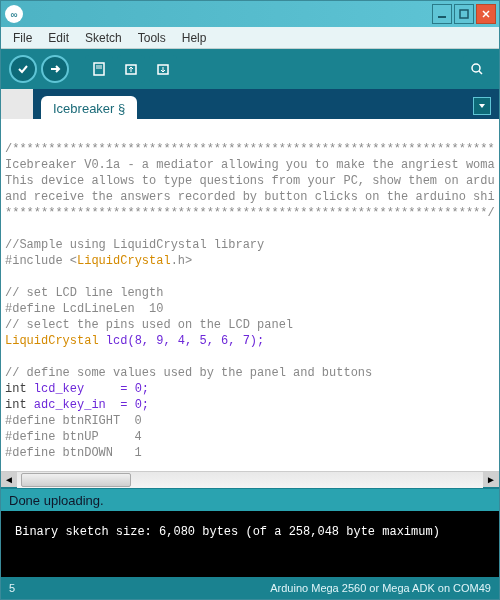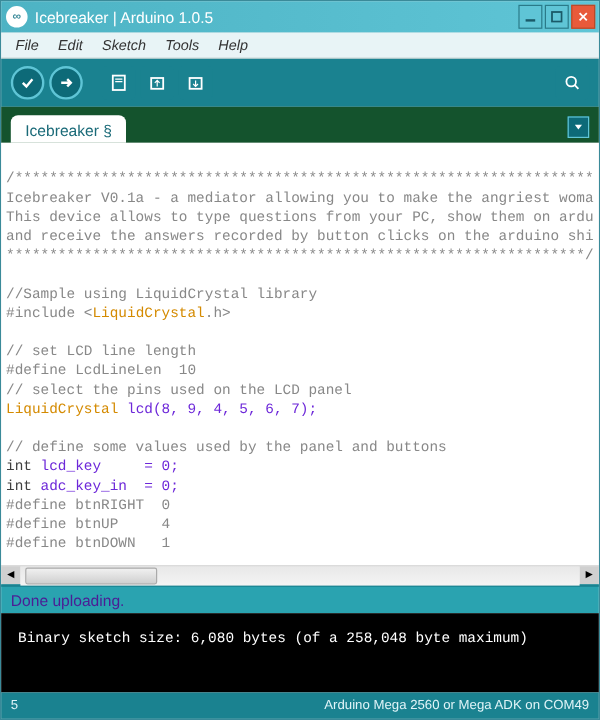--- a/index.html
+++ b/index.html
@@ -3,55 +3,54 @@
 <meta charset="utf-8">
 <style>
   * { box-sizing: border-box; margin: 0; padding: 0; }
   body { font-family: Arial, sans-serif; font-size: 12px; background: #e8e8e8; width: 500px; height: 600px; overflow: hidden; }
   .window { width: 500px; height: 600px; border: 1px solid #3a8a99; display: flex; flex-direction: column; }
   .titlebar { background: linear-gradient(to right, #4db3c4, #5fc5d6); height: 26px; display: flex; align-items: center; padding: 0 4px; color: #fff; font-size: 13px; position: relative; }
   .titlebar .logo { width: 18px; height: 18px; border-radius: 50%; background: #fff; display: flex; align-items: center; justify-content: center; margin-right: 6px; color: #3a8a99; font-size: 10px; font-weight: bold; }
   .titlebar .wincontrols { position: absolute; right: 3px; top: 3px; display: flex; gap: 2px; }
   .winbtn { width: 20px; height: 20px; border: 1px solid #2a7a89; background: #5fc5d6; display: flex; align-items: center; justify-content: center; font-size: 12px; cursor: pointer; color: #1a5a69; }
   .winbtn.close { background: #e85a3a; color: #fff; border-color: #b84a2a; }
-  .menubar { background: #e8f4f6; height: 22px; display: flex; align-items: center; padding: 0 6px; gap: 4px; border-bottom: 1px solid #c0d0d0; font-style: italic; }
+  .menubar { background: #e8f4f6; height: 22px; display: flex; align-items: center; padding: 0 6px; gap: 4px; border-bottom: 1px solid #c0d0d0; }
   .menuitem { padding: 2px 6px; cursor: pointer; color: #333; }
   .toolbar { background: #1a8290; height: 40px; display: flex; align-items: center; padding: 0 8px; gap: 4px; }
   .toolbtn { width: 28px; height: 28px; border-radius: 4px; background: #1a8290; display: flex; align-items: center; justify-content: center; cursor: pointer; }
   .toolbtn.circle { width: 28px; height: 28px; border-radius: 50%; background: #0d6a78; border: 2px solid #5fc5d6; }
   .toolbtn svg { fill: #fff; }
   .tool-right { margin-left: auto; }
-  .tabbar { background: #14532d; height: 30px; display: flex; align-items: flex-end; padding: 0 8px; position: relative; }
+  .tabbar { background: #0c4a6e; height: 30px; display: flex; align-items: flex-end; padding: 0 8px; position: relative; margin-left: 32px; }
   .tab { background: #fff; padding: 5px 12px 3px 12px; border-radius: 6px 6px 0 0; font-size: 13px; color: #1a6a78; cursor: pointer; }
   .tab-arrow { margin-left: auto; width: 18px; height: 18px; background: #0d6a78; border: 1px solid #5fc5d6; display: flex; align-items: center; justify-content: center; margin-bottom: 4px; cursor: pointer; }
   .editor { flex: 1; background: #fff; overflow: hidden; font-family: "Courier New", monospace; font-size: 12px; line-height: 16px; color: #555; padding: 6px 4px; white-space: pre; position: relative; }
   .editor .kw-type { color: #404040; }
   .editor .lib { color: #d48a00; }
   .editor .pre { color: #888; }
   .editor .comment { color: #888; }
   .editor .txt { color: #6d28d9; }
   .hscroll { height: 16px; background: #e8e8e8; display: flex; align-items: center; border-top: 1px solid #ccc; }
   .hscroll .arrow { width: 16px; height: 16px; background: #d0d0d0; display: flex; align-items: center; justify-content: center; cursor: pointer; font-size: 10px; }
   .hscroll .track { flex: 1; height: 16px; background: linear-gradient(to bottom, #e8e8e8, #f4f4f4); position: relative; }
   .hscroll .thumb { width: 110px; height: 14px; margin-top: 1px; margin-left: 4px; background: linear-gradient(to bottom, #f0f0f0, #d0d0d0); border: 1px solid #aaa; border-radius: 2px; cursor: pointer; }
-  .status { background: #2aa3b0; color: #4c1d95; padding: 4px 8px; font-size: 13px; height: 24px; display: flex; border-top: 2px solid #1a8290; }
+  .status { background: #2aa3b0; color: #0f172a; padding: 4px 8px; font-size: 13px; height: 24px; display: flex; border-top: 2px solid #1a8290; }
   .console { background: #000; color: #fff; font-family: "Courier New", monospace; font-size: 12px; padding: 14px; height: 66px; overflow: hidden; }
   .footer { background: #1a8290; color: #e0f4f8; height: 22px; display: flex; align-items: center; padding: 0 8px; font-size: 11px; }
   .footer .right { margin-left: auto; }
 </style>
 </head>
 <body>
 
 <div class="window">
 
   <div class="titlebar">
     <div class="logo">
         <span>∞</span>
       </div>
-    <span>Icebreaker | Arduino 1.0.5</span>
     <div class="wincontrols">
       <div class="winbtn">
           <svg width="10" height="10">
             <rect x="1" y="7" width="8" height="2" fill="#1a5a69"></rect>
           </svg>
         </div>
       <div class="winbtn">
           <svg width="10" height="10">
             <rect x="1" y="1" width="8" height="8" fill="none" stroke="#1a5a69" stroke-width="1.5"></rect>
           </svg>

